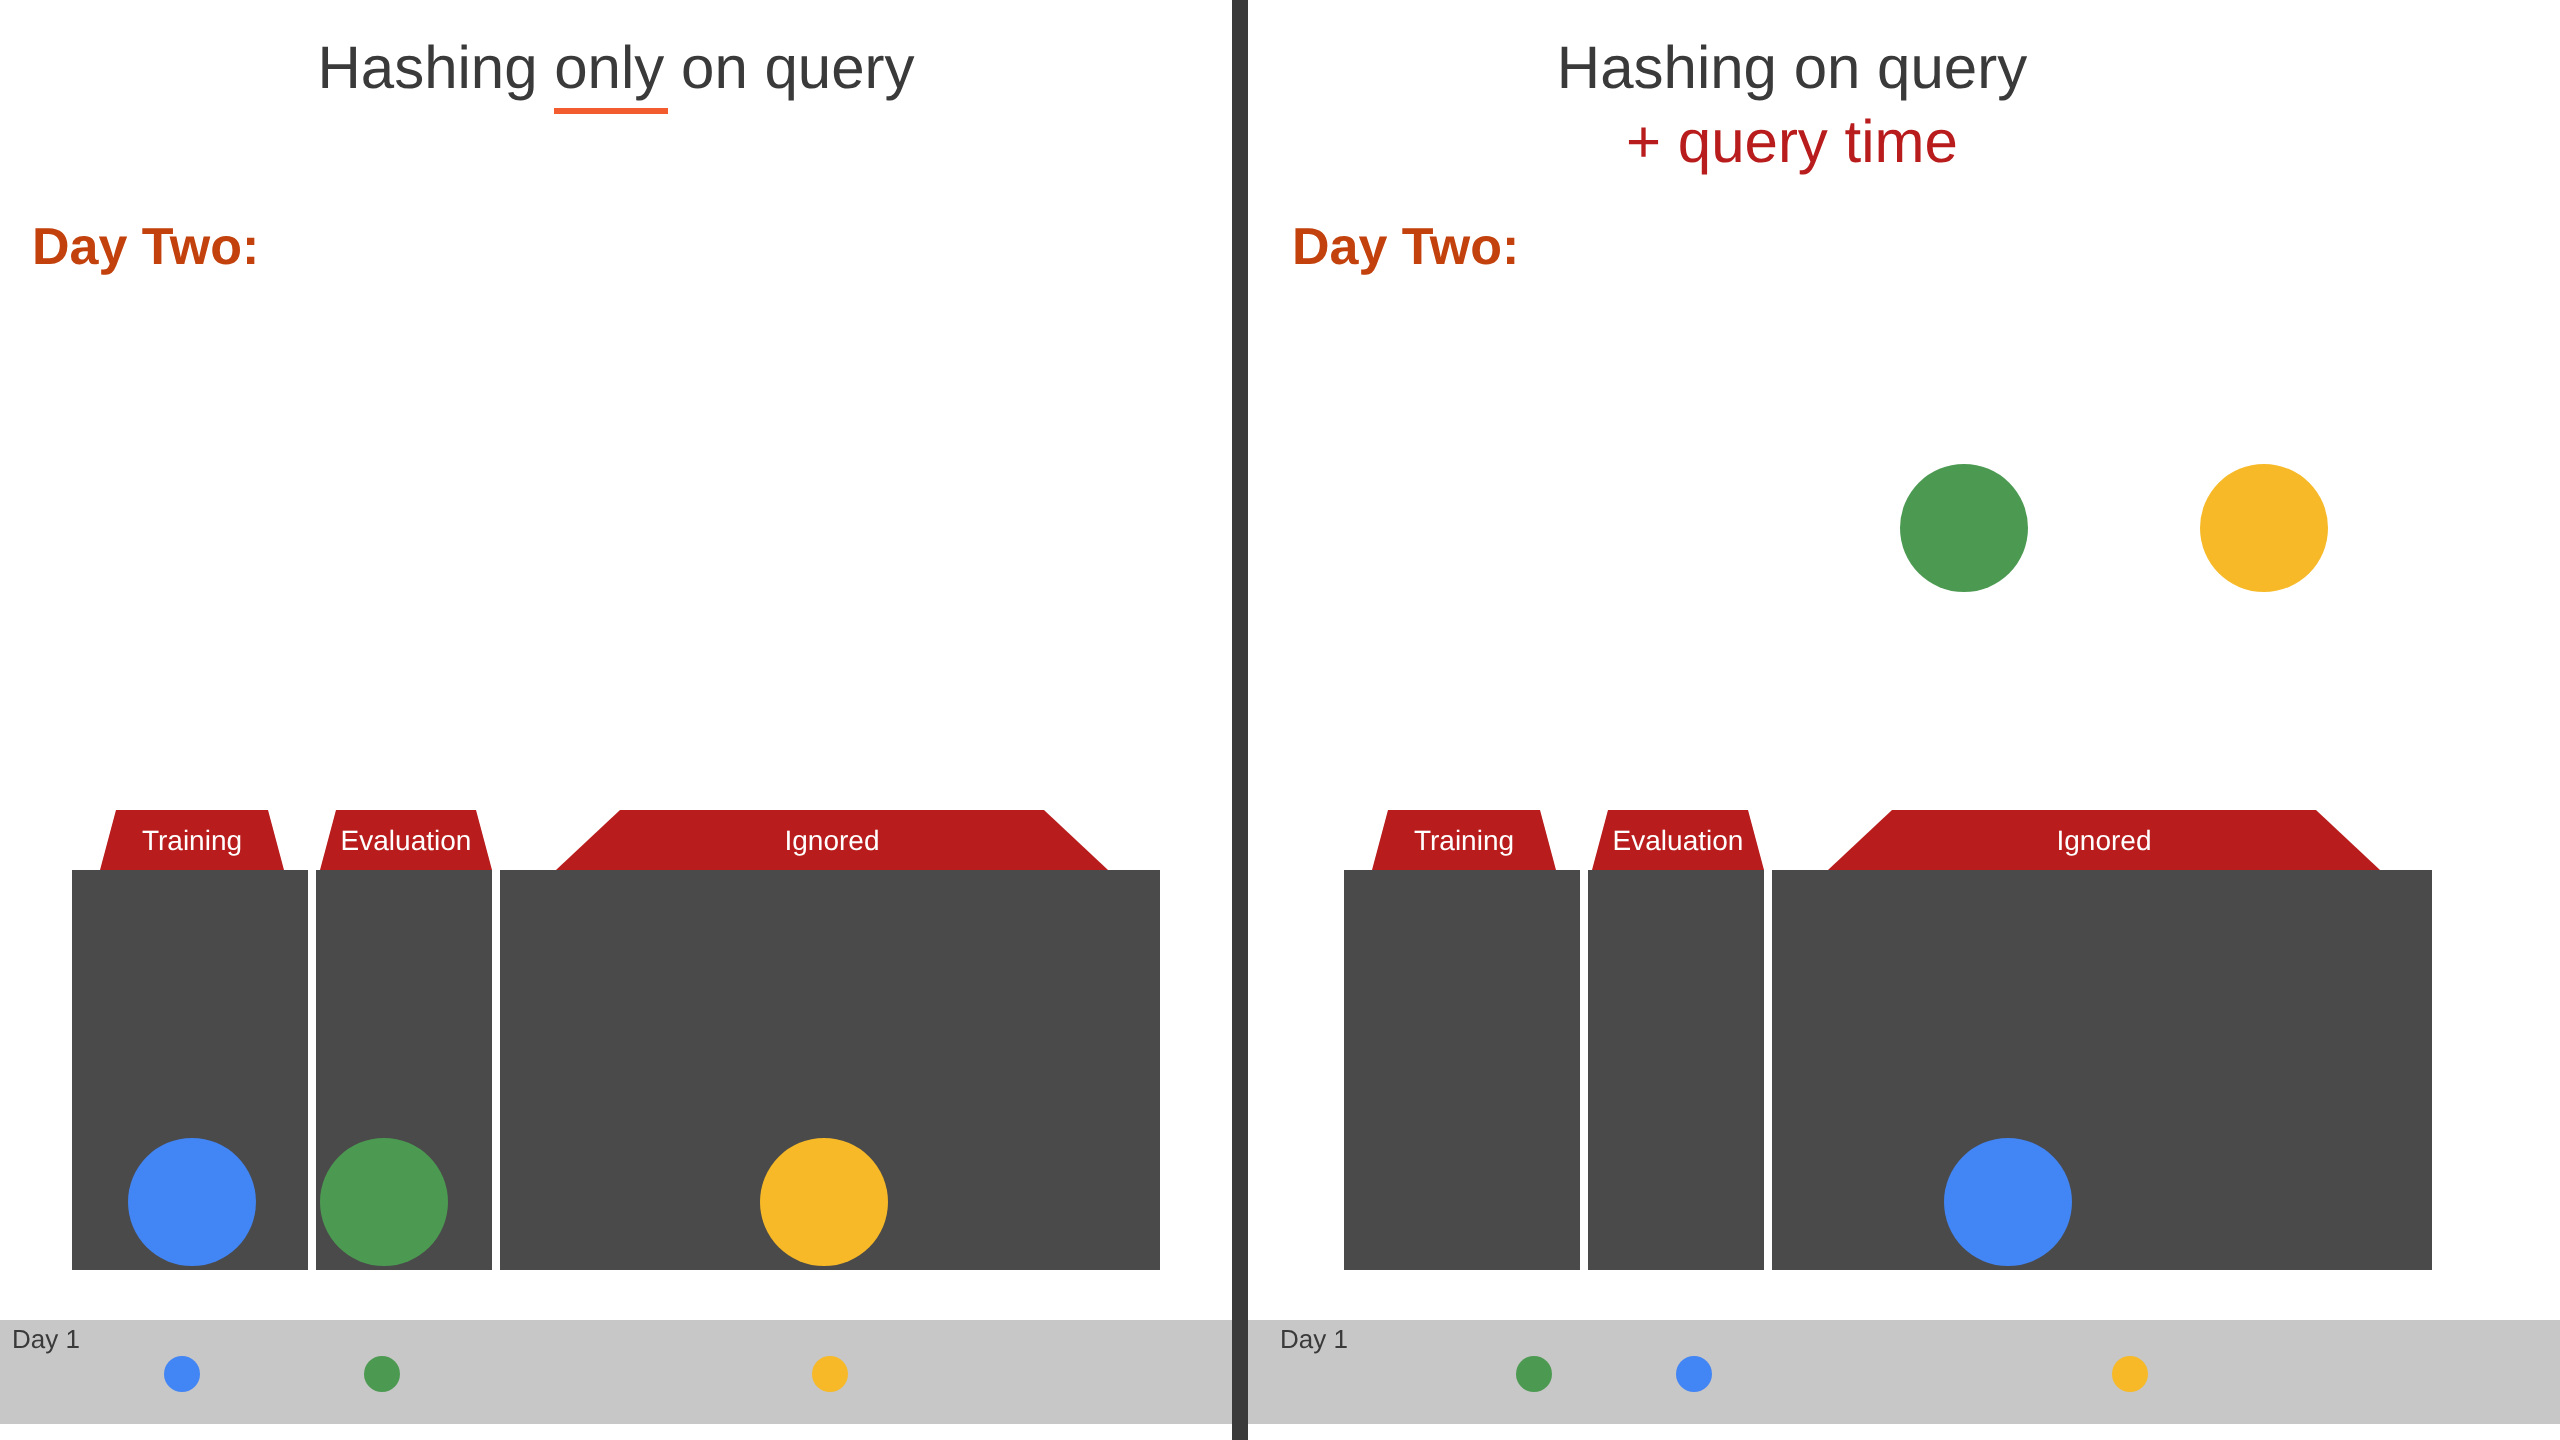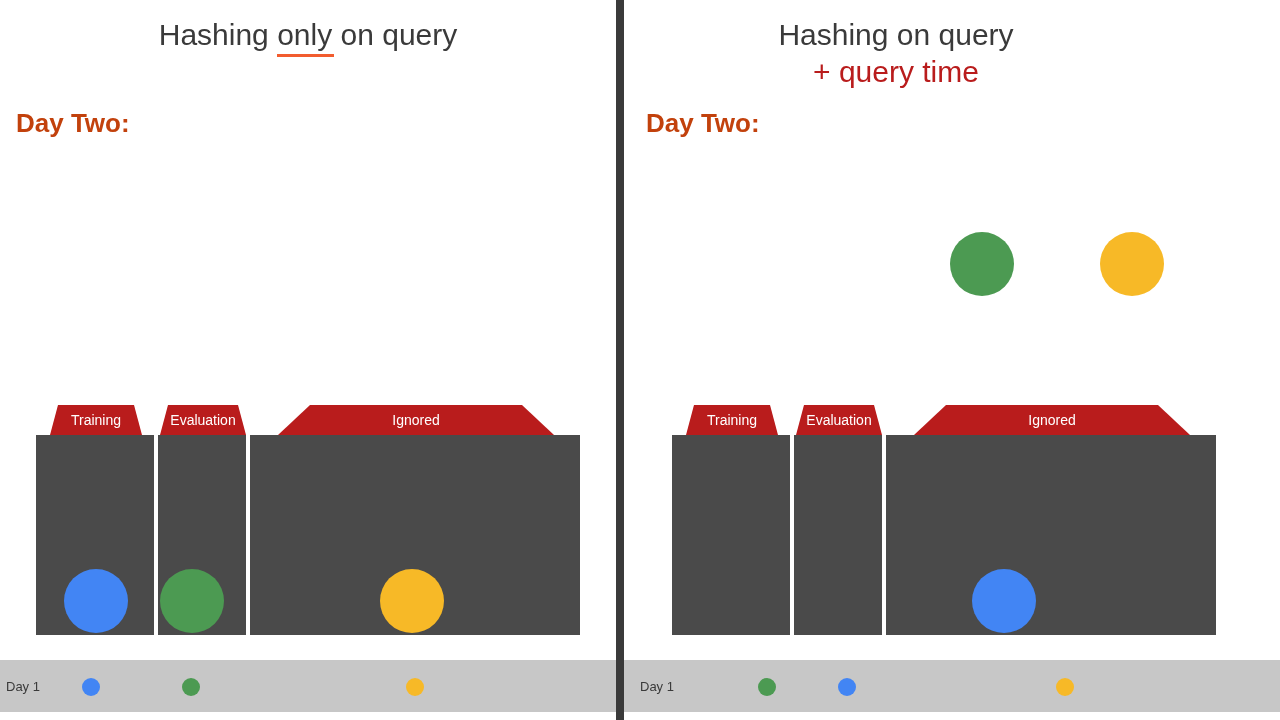--- a/index.html
+++ b/index.html
@@ -105,21 +105,21 @@
 
   .footer {
     position: absolute;
     top: 660px;
     height: 52px;
     background: #c7c7c7;
   }
   .footer-label {
     position: absolute;
     left: 6px;
-    top: 19px;
+    top: 2px;
     font-size: 13px;
     color: #3a3a3a;
   }
 </style>
 </head>
 <body>
 
 <div class="panel panel-left">
   <div class="title">
     <span>Hashing </span><span class="underline">only</span><span> on query</span>

